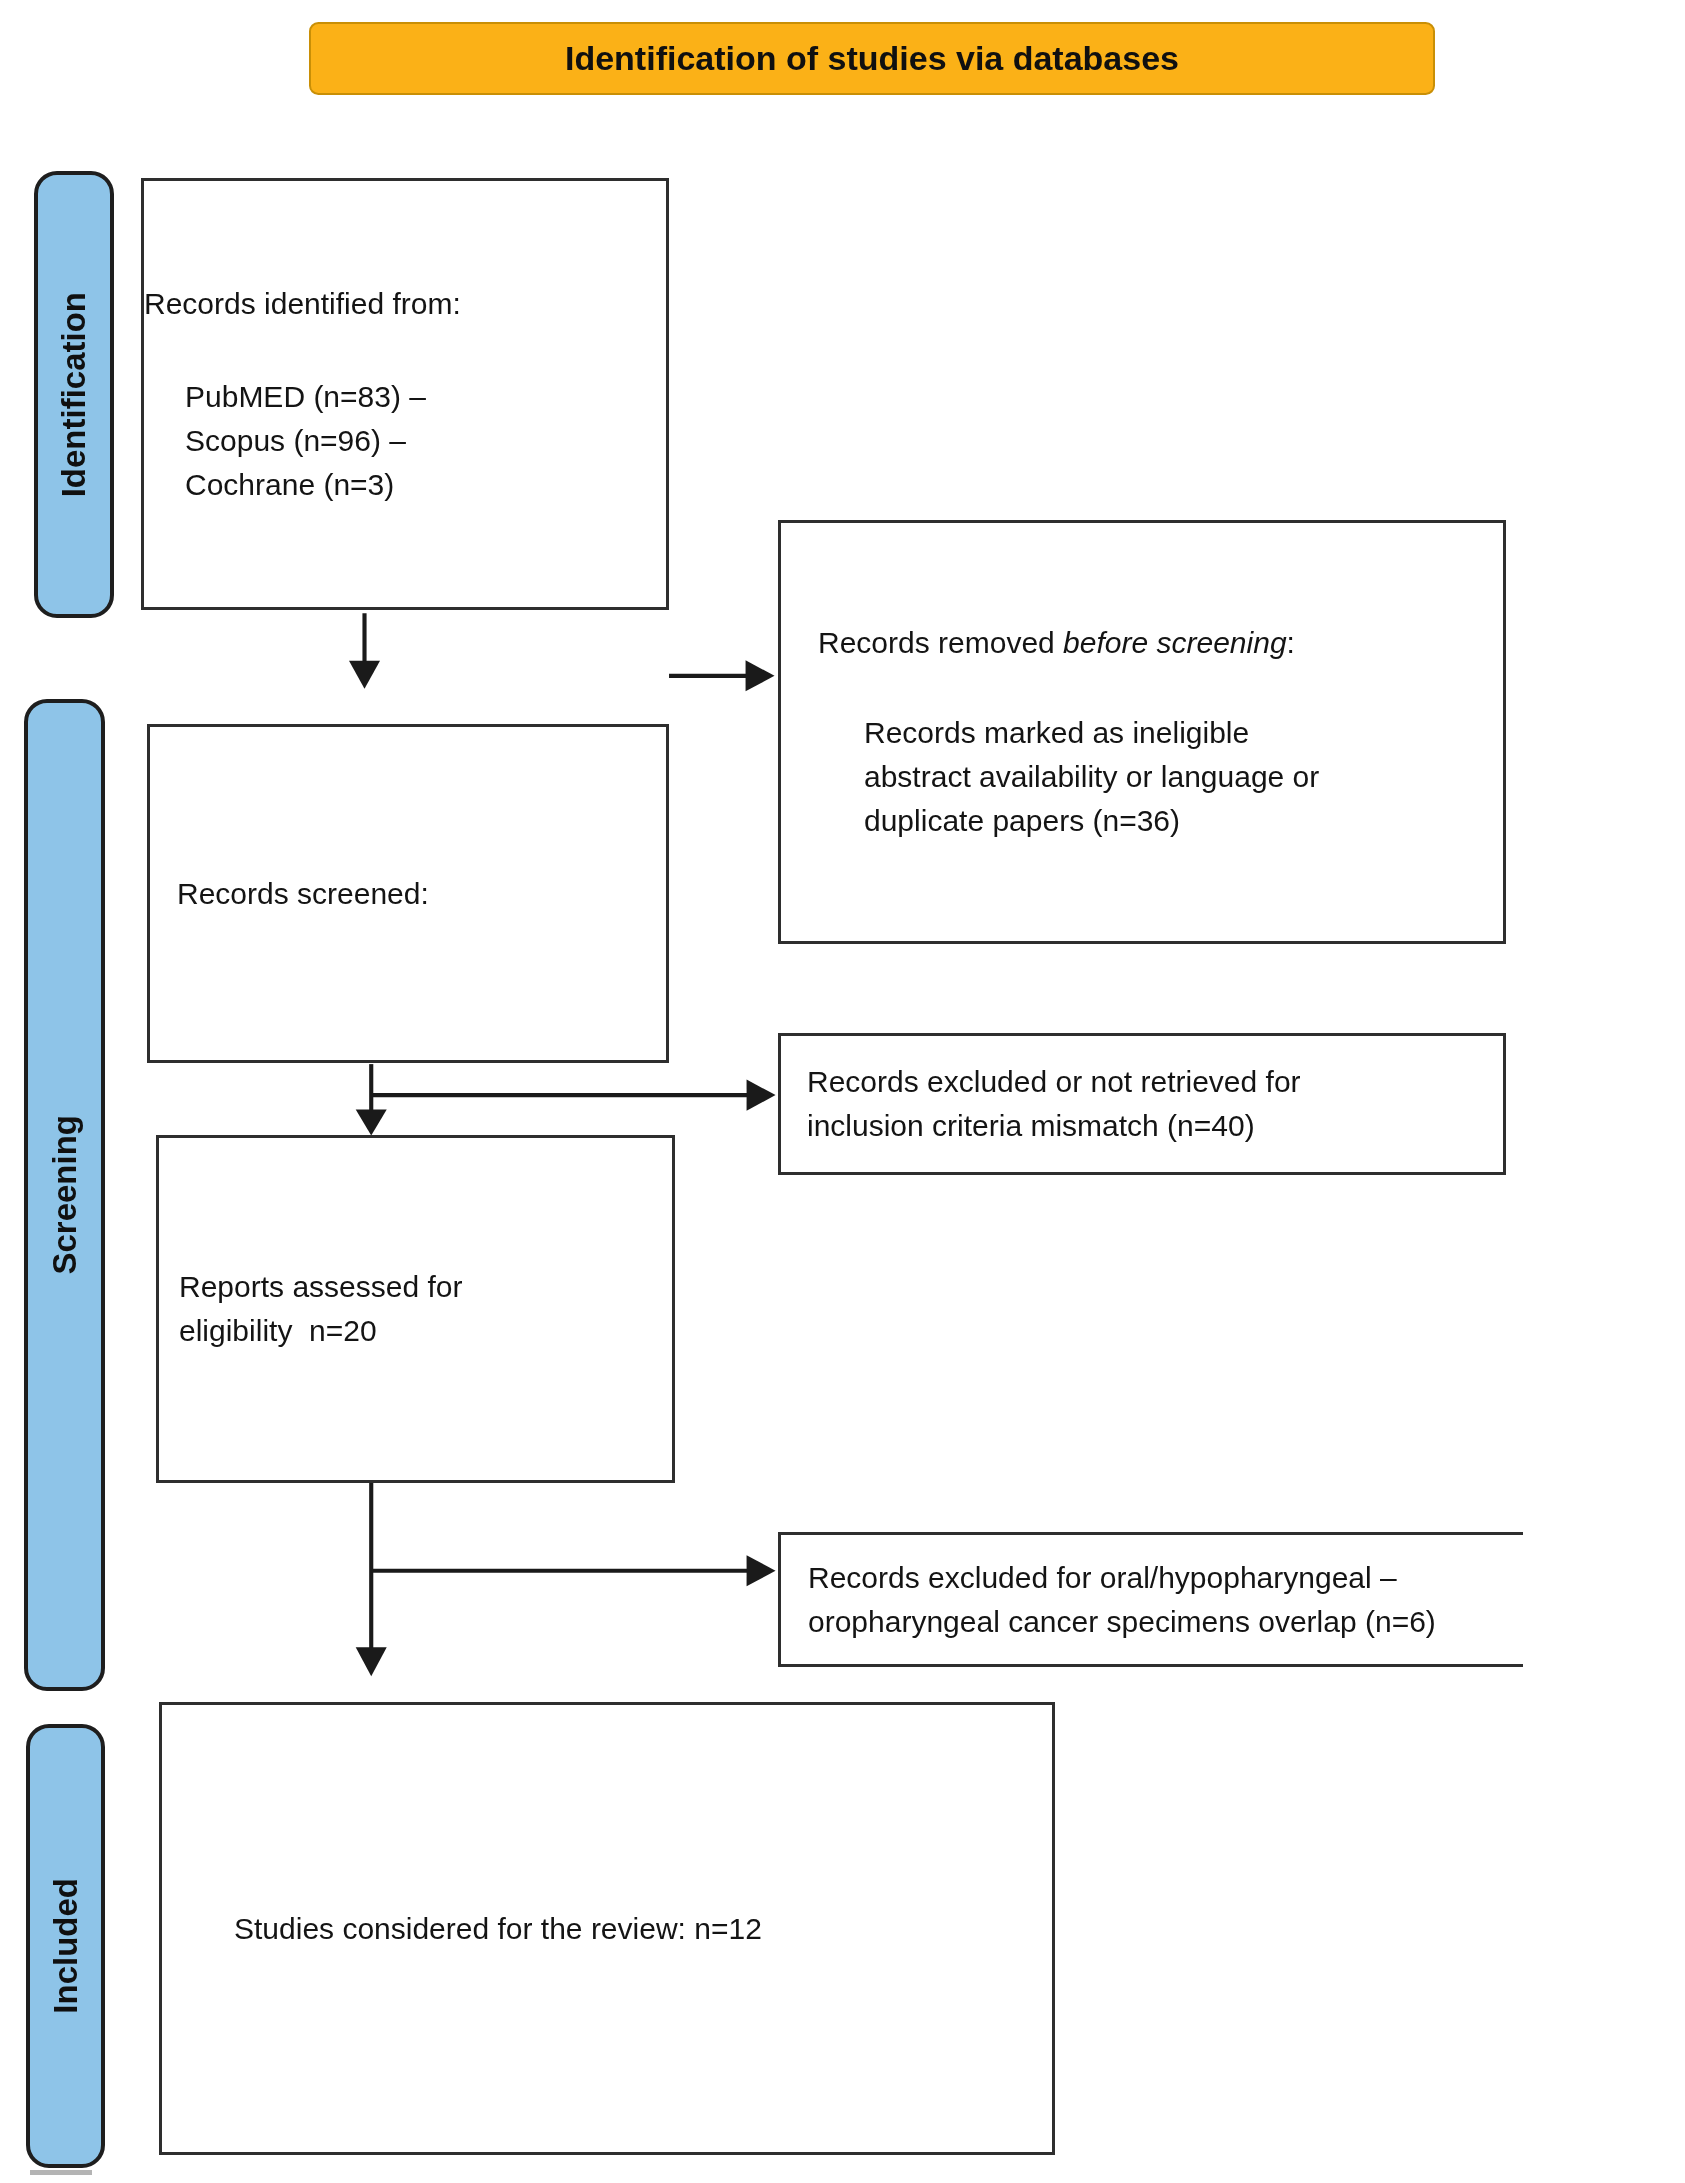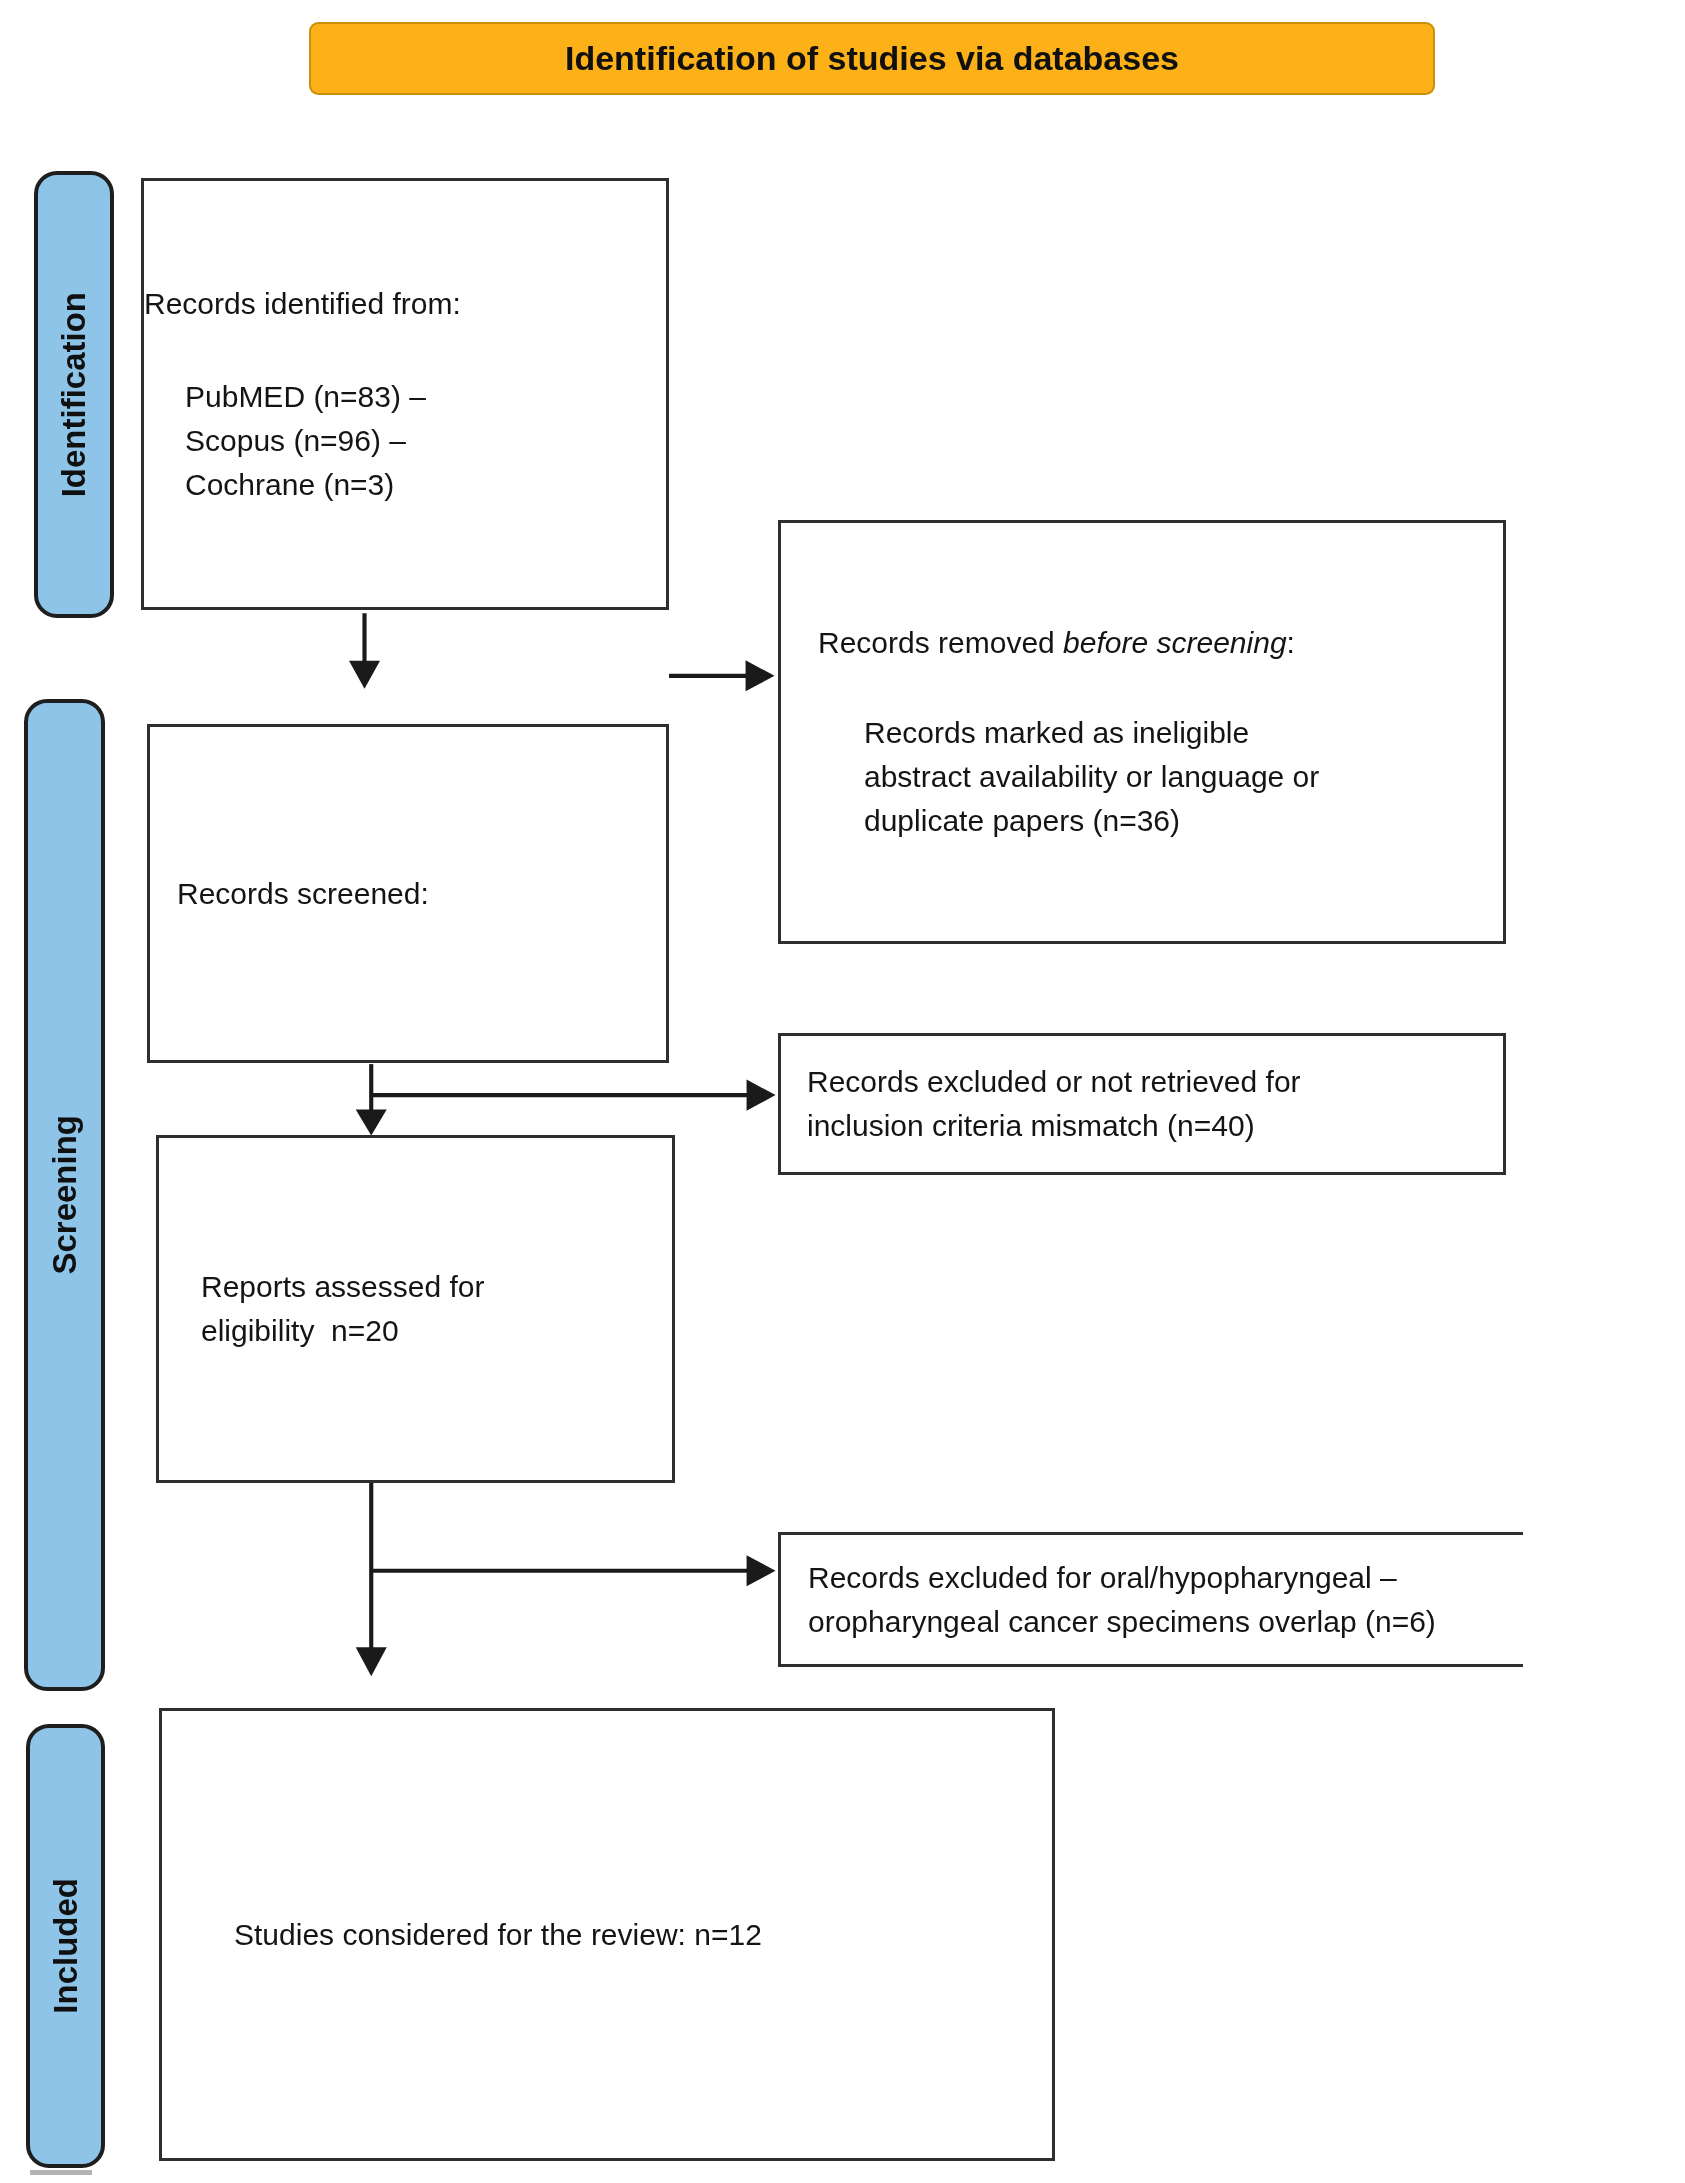--- a/index.html
+++ b/index.html
@@ -60,25 +60,25 @@
   #box-identified .src-list { margin-top: 49px; padding-left: 41px; }
 
   #box-removed { left: 778px; top: 520px; width: 728px; height: 424px; padding-left: 37px; padding-right: 12.4px; }
   #box-removed .detail { margin-top: 46px; padding-left: 46px; }
 
   #box-screened { left: 147px; top: 724px; width: 522px; height: 339px; padding-left: 27px; padding-right: 18px; }
   #box-screened .count { margin-top: 33px; padding-left: 40px; }
 
   #box-excluded-screening { left: 778px; top: 1033px; width: 728px; height: 142px; padding-left: 26px; padding-right: 12.4px; }
 
-  #box-assessed { left: 156px; top: 1135px; width: 519px; height: 348px; padding-left: 42px; padding-right: 10.3px; }
+  #box-assessed { left: 156px; top: 1135px; width: 519px; height: 348px; padding-left: 20px; padding-right: 10.3px; }
 
   #box-excluded-overlap { left: 778px; top: 1514px; width: 884px; height: 135px; padding-left: 27px; padding-right: 22px; margin-top: 18px; }
 
-  #box-included-studies { left: 159px; top: 1702px; width: 896px; height: 453px; padding-left: 72px; padding-right: 12.4px; margin-top: 6px; }
+  #box-included-studies { left: 159px; top: 1702px; width: 896px; height: 453px; padding-left: 72px; padding-right: 12.4px; }
 
   .italic { font-style: italic; }
 
   
   #arrows {
     position: absolute; left: 0; top: 0;
     width: 1685px; height: 2183px;
     pointer-events: none;
   }
   #arrows line { stroke: #1a1a1a; stroke-width: 8; }

